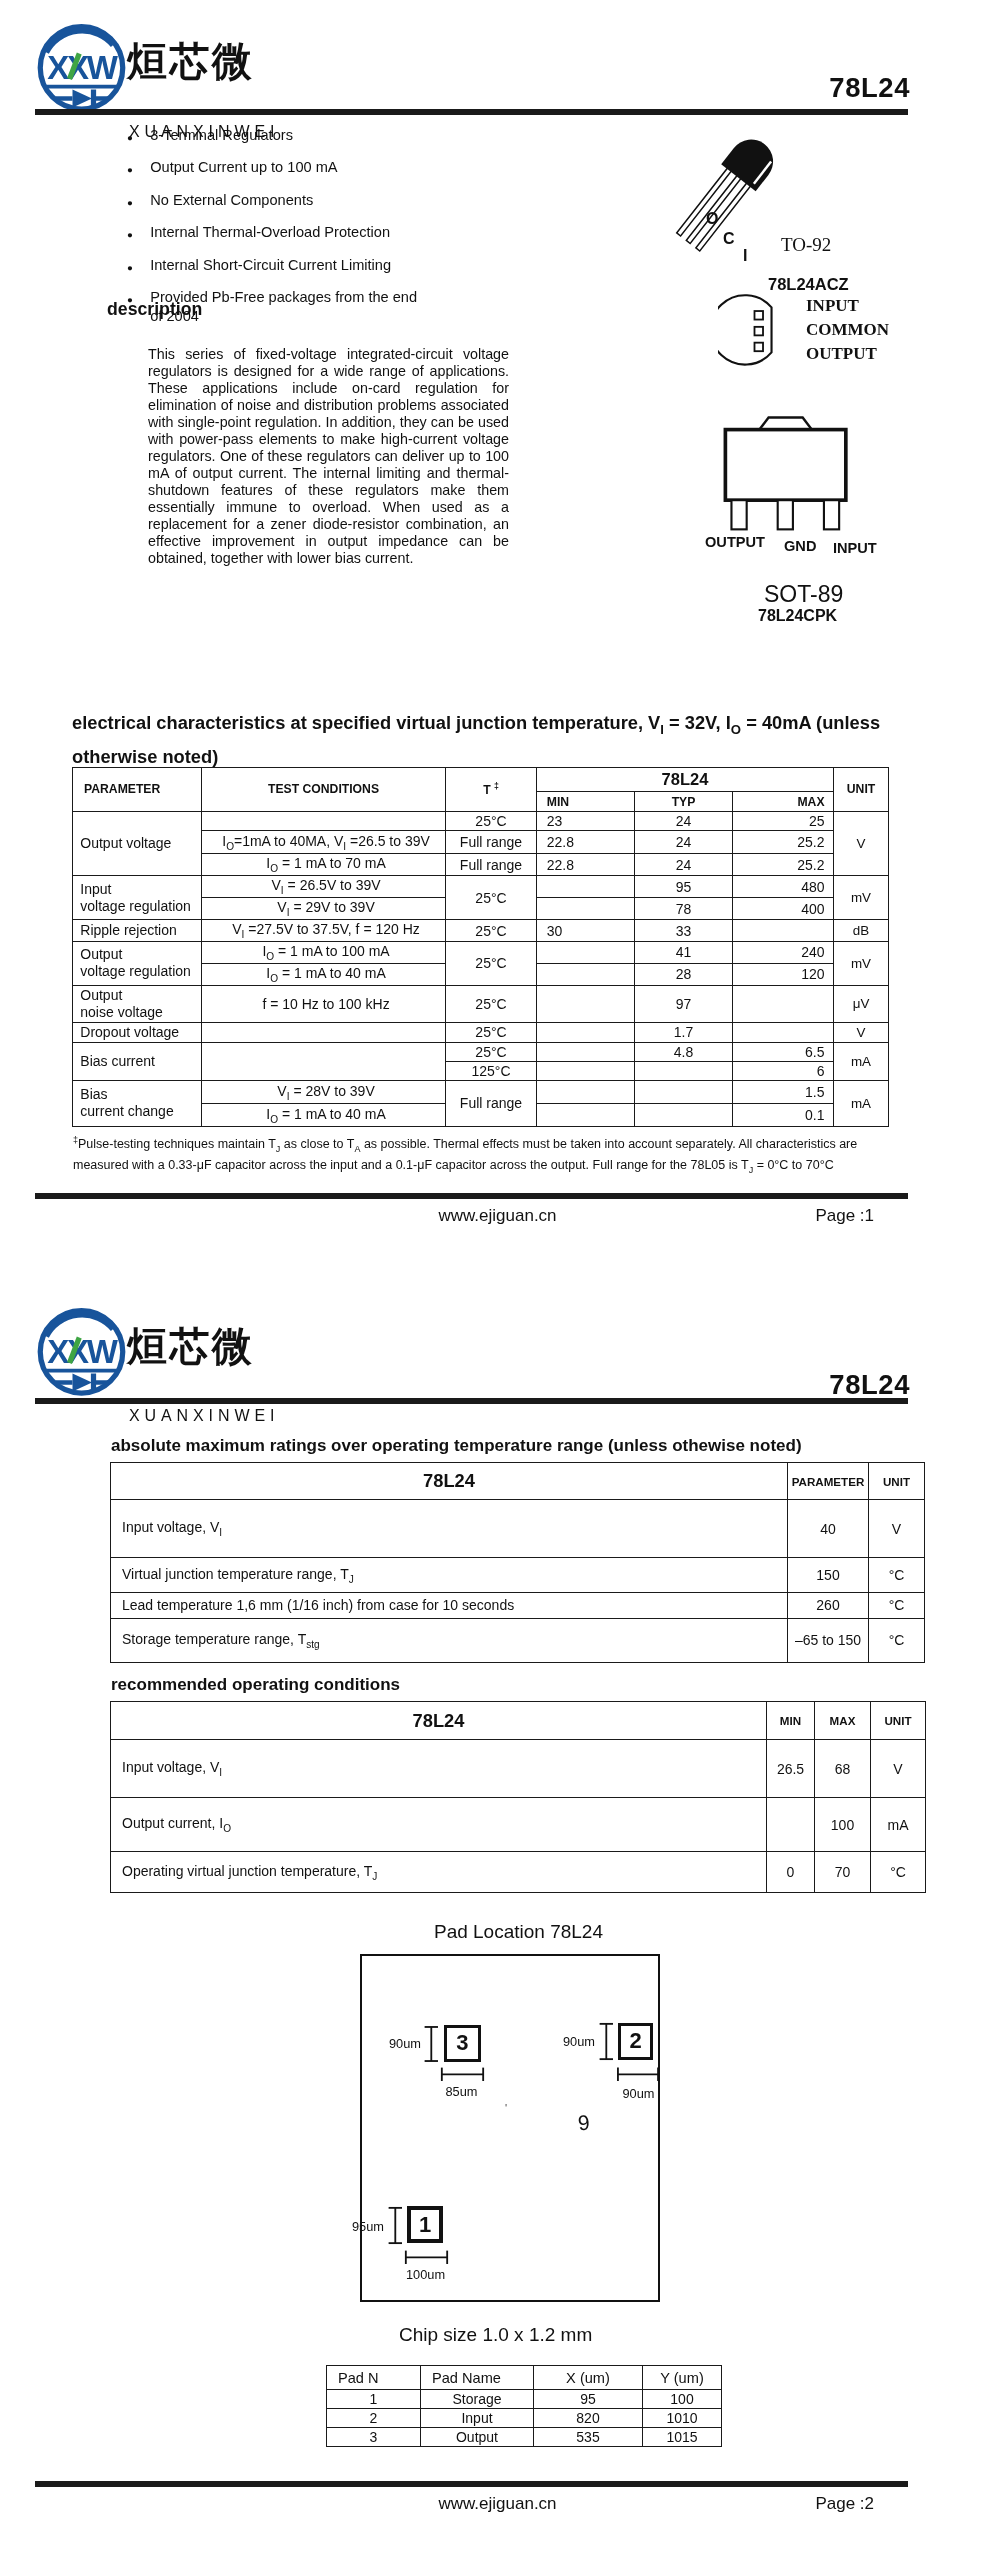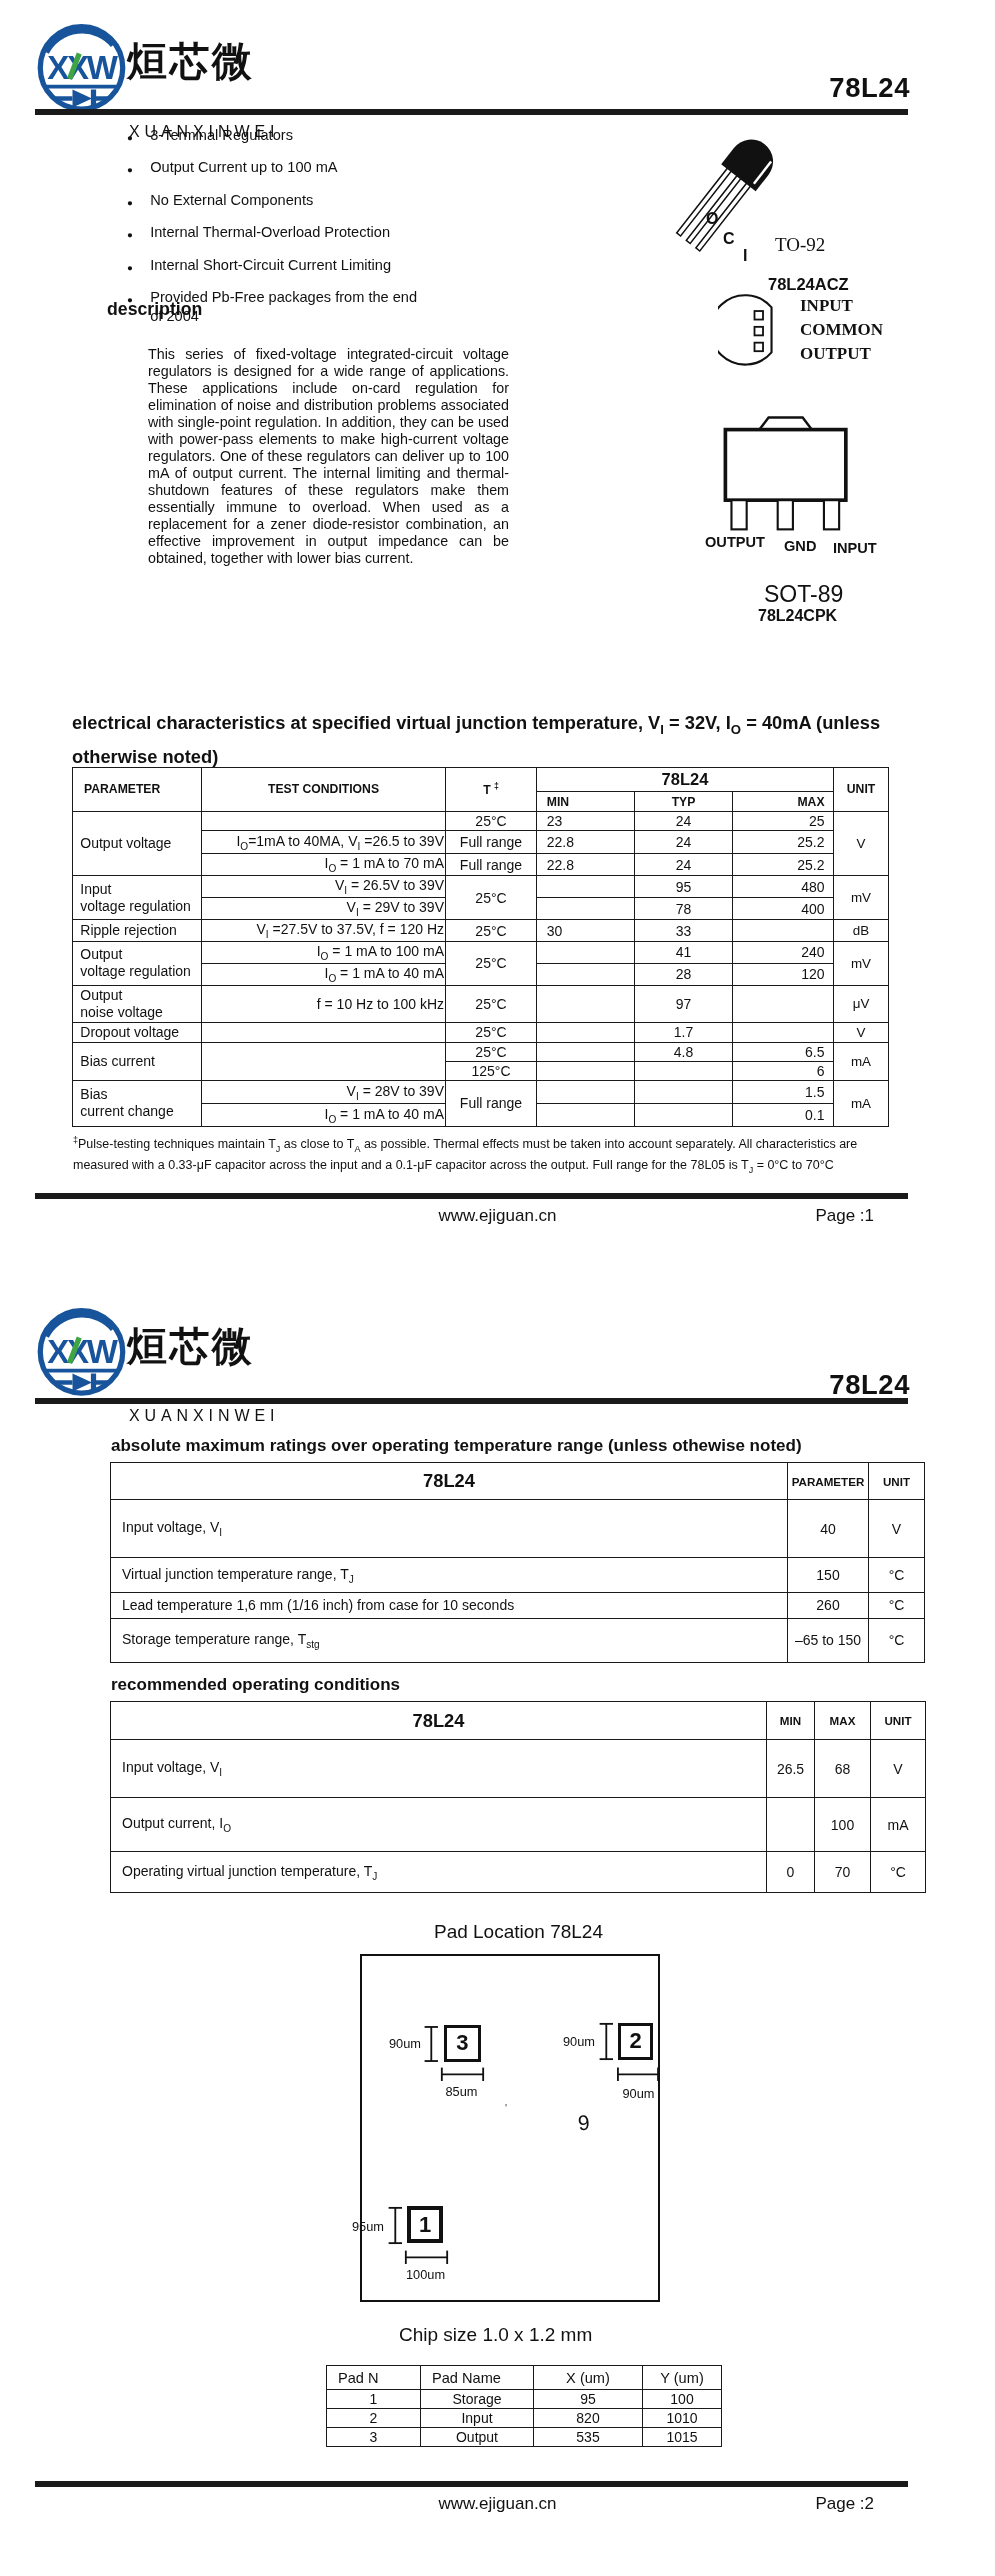--- a/index.html
+++ b/index.html
@@ -12,37 +12,37 @@
   .brand-en{position:absolute;left:129px;top:83px;font-size:16px;letter-spacing:4.9px;margin-top:40px;}
   
   .features{position:absolute;left:127px;top:126px;margin:0;padding:0;width:427px;}
   .features li{list-style:none;display:flex;gap:13.4px;margin-bottom:11.6px;font-size:14.6px;font-weight:normal;line-height:18.3px;}
   .blt{width:9.8px;flex:0 0 9.8px;padding-top:0.6px;}
   .blt::before{content:"●";font-size:9.8px;}
   .feat-text{white-space:pre-line;}
   .h1{font-size:17.7px;font-weight:bold;}
   .desc-p{position:absolute;left:148px;top:332px;width:361px;font-size:14.3px;line-height:17px;text-align:justify;}
   
-  .serif{font-family:"Liberation Serif",serif;}
+  .serif{font-family:"Liberation Serif",serif;margin-left:6px;}
   .pin-letter{position:absolute;font-size:16px;font-weight:bold;}
   .pkg-name{position:absolute;font-size:19px;}
   .pkg-part{position:absolute;font-size:16.5px;font-weight:bold;}
   .pinout{position:absolute;font-size:17px;font-weight:bold;line-height:24px;}
   .sot-pin{position:absolute;font-size:14.6px;font-weight:bold;}
   
   .elec-h{position:absolute;left:72px;top:709px;width:825px;font-size:18.3px;font-weight:bold;line-height:27px;white-space:pre-line;}
   table{border-collapse:collapse;table-layout:fixed;position:absolute;background:#fff;}
   td,th{border:1.2px solid #1a1a1a;overflow:hidden;vertical-align:middle;}
   .outer3{border:1.8px solid #1a1a1a;}
   .elec-t{left:72px;top:767px;width:815px;font-size:14px;}
   .elec-t th{font-size:12.2px;font-weight:bold;}
   .elec-t th.prod{font-size:16.5px;}
   .gsep td{border-top:1.8px solid #1a1a1a;}
   .c-param{text-align:left;padding-left:7.3px;white-space:pre-line;line-height:17px;}
-  .c-cond{text-align:right;padding-left:6.1px;}
+  .c-cond{text-align:center;padding-left:6.1px;}
   .c-t{text-align:center;}
   .c-min{text-align:left;padding-left:9.8px;}
   .c-typ{text-align:center;}
   .c-max{text-align:right;padding-right:8.5px;}
   .c-unit{text-align:center;font-size:13.4px;}
   .th-left{text-align:left;padding-left:11px;}
   .footnote{position:absolute;left:67px;top:1132px;width:832px;font-size:12.5px;line-height:16px;white-space:pre-line;margin-left:6px;}
   sub{font-size:72%;}
   sup{font-size:72%;}
   

